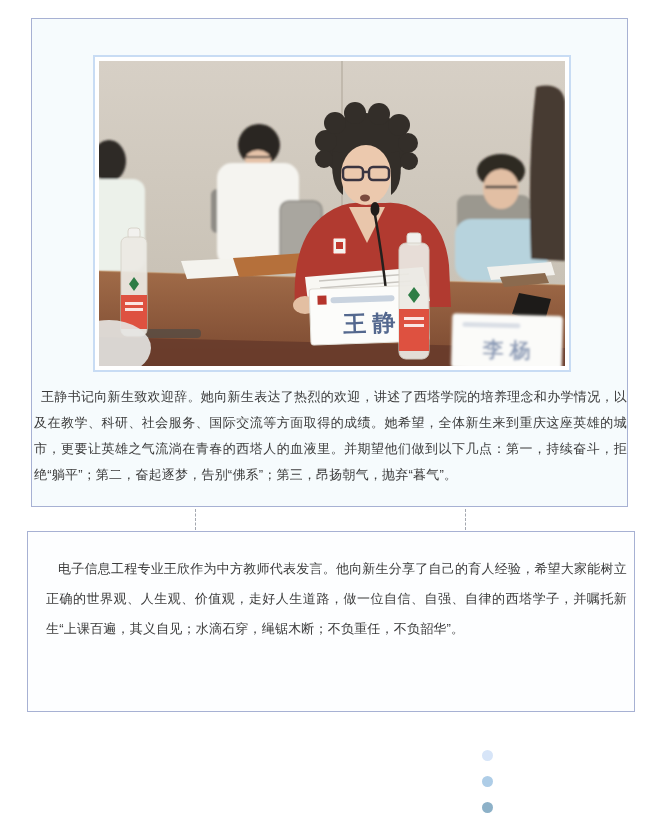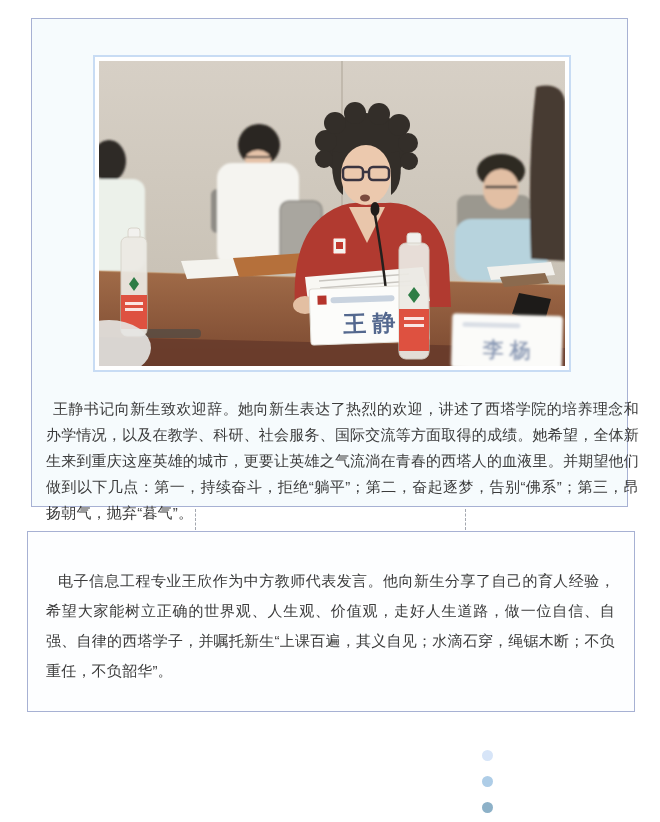--- a/index.html
+++ b/index.html
@@ -3,29 +3,29 @@
 <meta charset="utf-8">
 <style>
   html,body{margin:0;padding:0;}
   body{
     width:660px;height:822px;position:relative;background:#ffffff;
     font-family:"Liberation Sans","DejaVu Sans",sans-serif;
     overflow:hidden;
   }
   .card{position:absolute;border:1px solid #a7b1d3;box-sizing:border-box;}
   .card-1{left:31px;top:18px;width:597px;height:489px;background:#f6fbfd;}
-  .card-2{left:27px;top:531px;width:608px;height:181px;background:#fdfeff;}
+  .card-2{left:27px;top:531px;width:608px;height:181px;background:#fdfeff;padding-left:12px;}
   .photo-frame{
     position:absolute;left:61px;top:36px;width:478px;height:317px;
     border:2px solid #c8dcf4;background:#ffffff;padding:4px;box-sizing:border-box;
     margin:0;
   }
   .photo-frame svg{display:block;width:466px;height:305px;}
   .para{
-    position:absolute;margin:12px;color:#3b3b3b;font-size:15px;
+    position:absolute;margin:0;color:#3b3b3b;font-size:13px;
     text-align:justify;letter-spacing:0.2px;
   }
   .para-1{left:2px;top:365px;width:593px;line-height:26px;text-indent:7px;}
   .para-2{position:static;display:block;padding:22px 7px 0 6px;line-height:30px;text-indent:12px;}
   .dash-connector{
     position:absolute;top:509px;height:21px;width:0;
     border-left:1px dashed #a4a8b0;
   }
   .dash-left{left:195px;}
   .dash-right{left:465px;}

